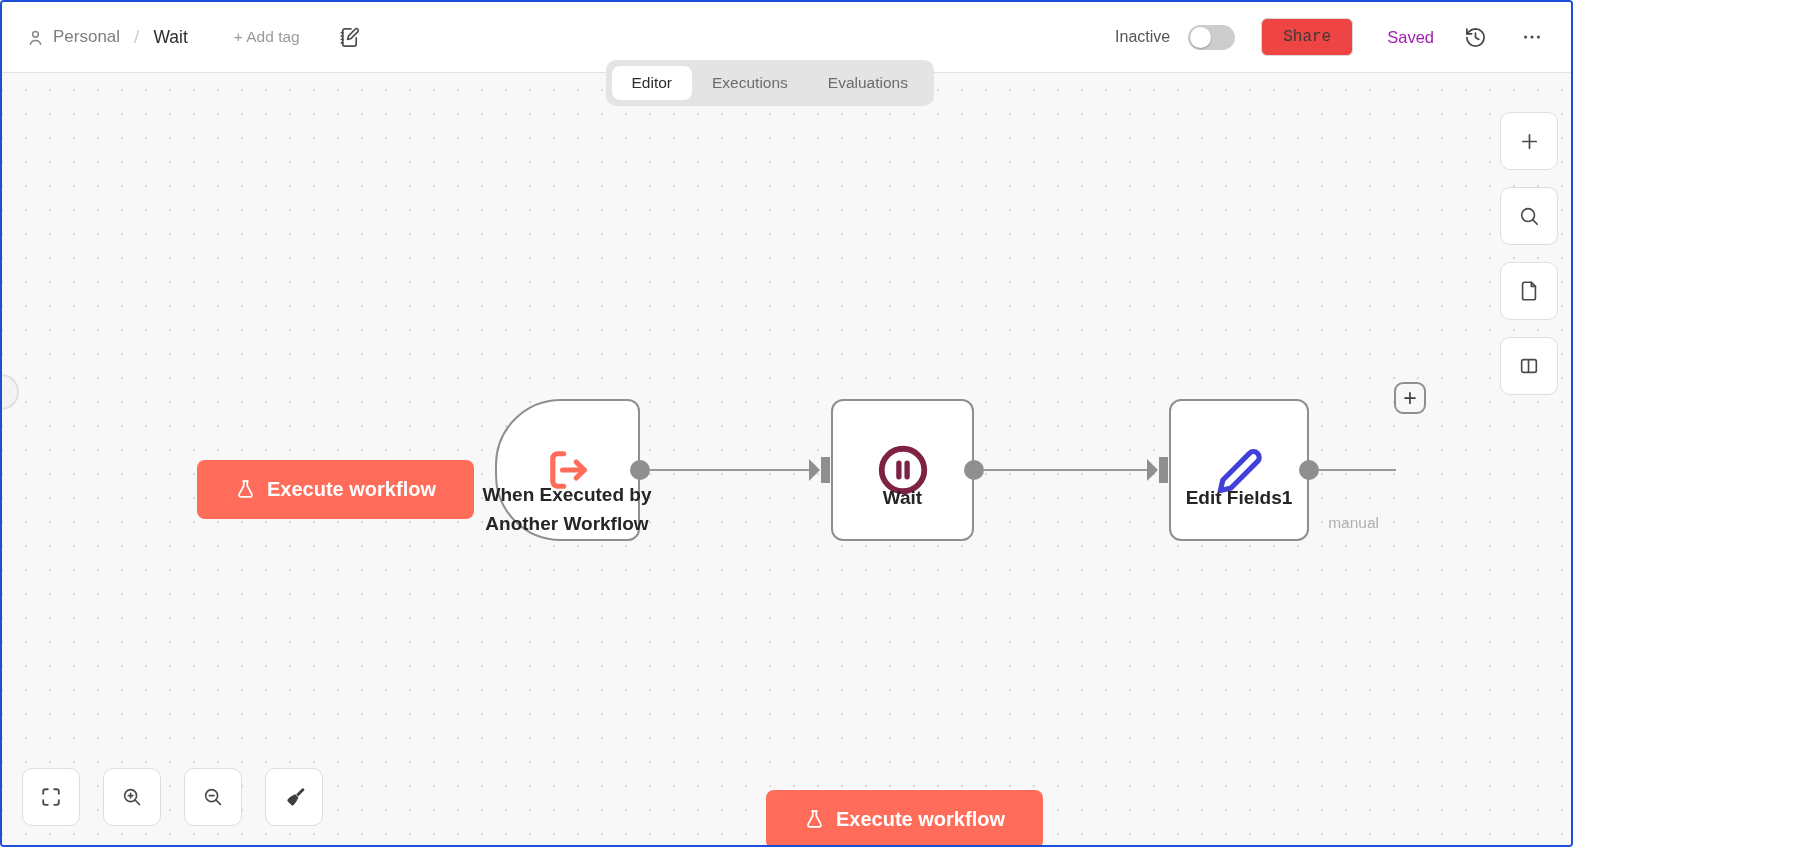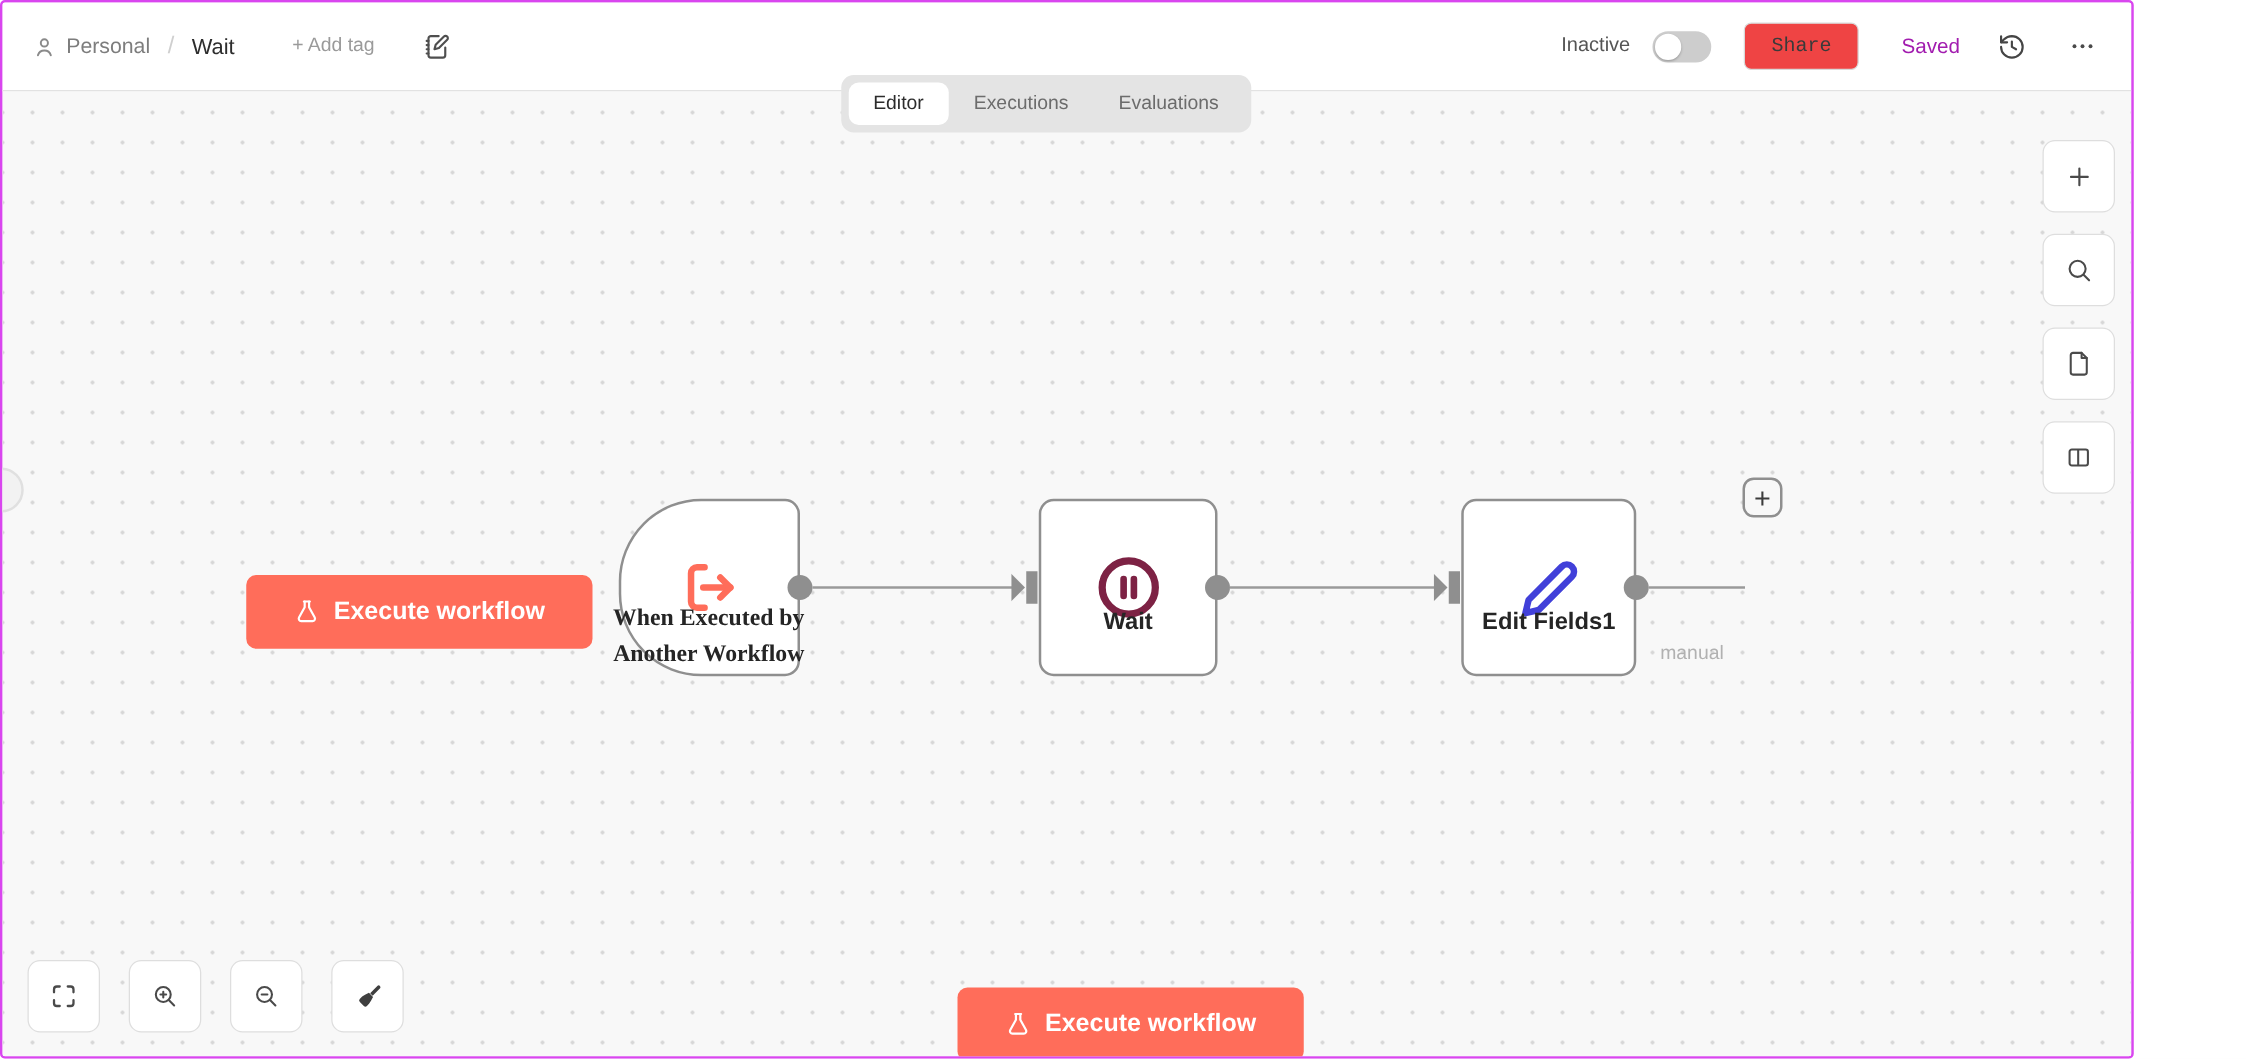--- a/index.html
+++ b/index.html
@@ -2,22 +2,22 @@
 <html><head>
 <meta charset="utf-8">
 <style>
   * { box-sizing: border-box; margin: 0; padding: 0; }
   html,body { width:1797px; height:847px; }
   body {
     font-family: "Liberation Sans", "DejaVu Sans", sans-serif;
     background:#fff; overflow:hidden;
   }
   .window {
-    position:relative; width:1707px; height:847px;
-    border:2px solid #d946ef; border-radius:4px; overflow:hidden; background:#fff;padding-left:37px;
+    position:relative; width:1573px; height:847px;
+    border:2px solid #1d4ed8; border-radius:4px; overflow:hidden; background:#fff;padding-left:37px;
   }
 
   
   .canvas {
     position:absolute; left:0; right:0; top:70px; bottom:0;
     background-color:#f8f8f8;
     background-image: radial-gradient(#d7d7d7 1.3px, transparent 1.3px);
     background-size: 24px 24px; background-position: 12px 6px;
   }
 
@@ -75,21 +75,21 @@
     z-index:8; cursor:pointer;
   }
   .node-trigger { left:493px; width:145px; border-radius:66px 12px 12px 66px; }
   .node-wait    { left:829px; width:143px; border-radius:12px; }
   .node-edit    { left:1167px; width:140px; border-radius:12px; }
 
   .node-label {
     position:absolute; top:481px; text-align:center; font-size:19px; font-weight:600;
     color:#252525; line-height:29px; z-index:9;
   }
-  .lbl-trigger { left:460px; top:478px; width:210px;font-family:Liberation Serif, serif; }
+  .lbl-trigger { left:460px; top:478px; width:210px; }
   .lbl-wait    { left:829px; width:143px; }
   .lbl-edit    { left:1097px; width:280px; }
   .node-sub { position:absolute; left:1097px; top:512px; width:280px; text-align:right;
               font-size:15.5px; color:#b1b1b1; font-weight:400; z-index:9; }
 
   .conn { position:absolute; top:395px; height:2.5px; background:#9a9a9a; z-index:5; }
   .conn1 { left:648px; width:160px; }
   .conn2 { left:982px; width:164px; }
   .conn3 { left:1317px; width:77px; }
 

